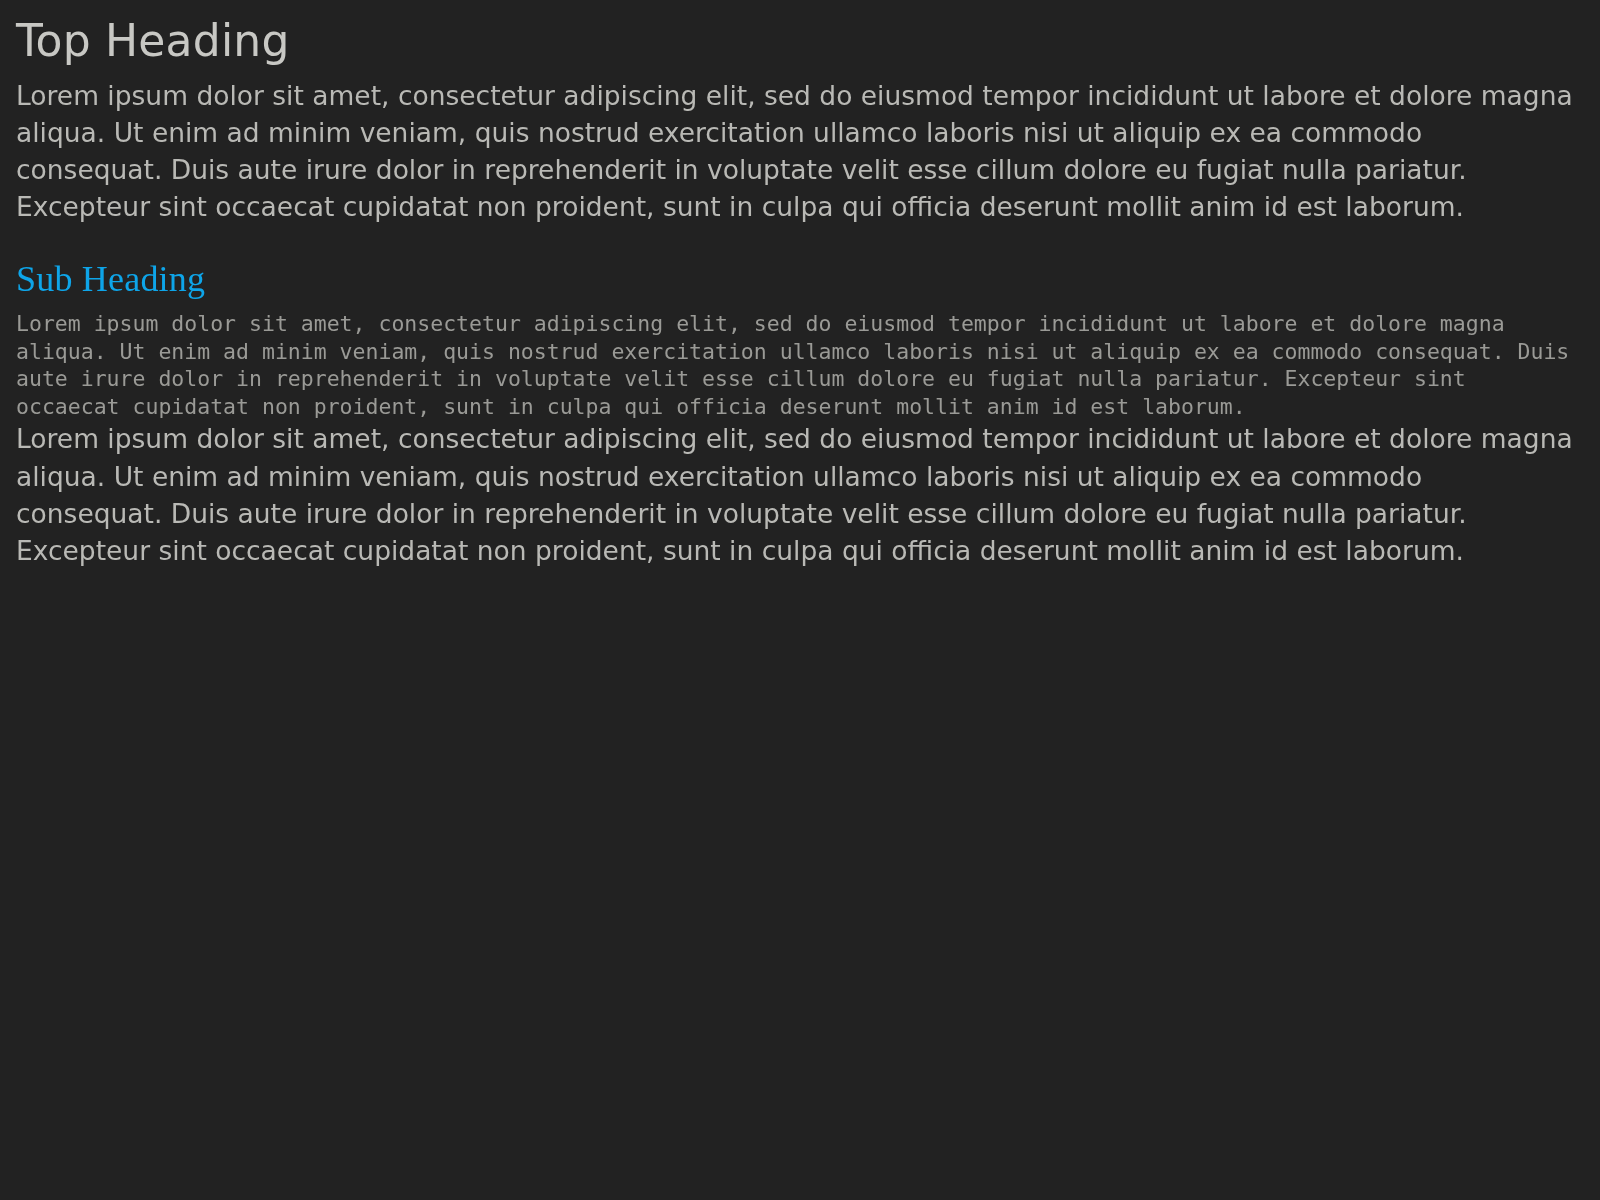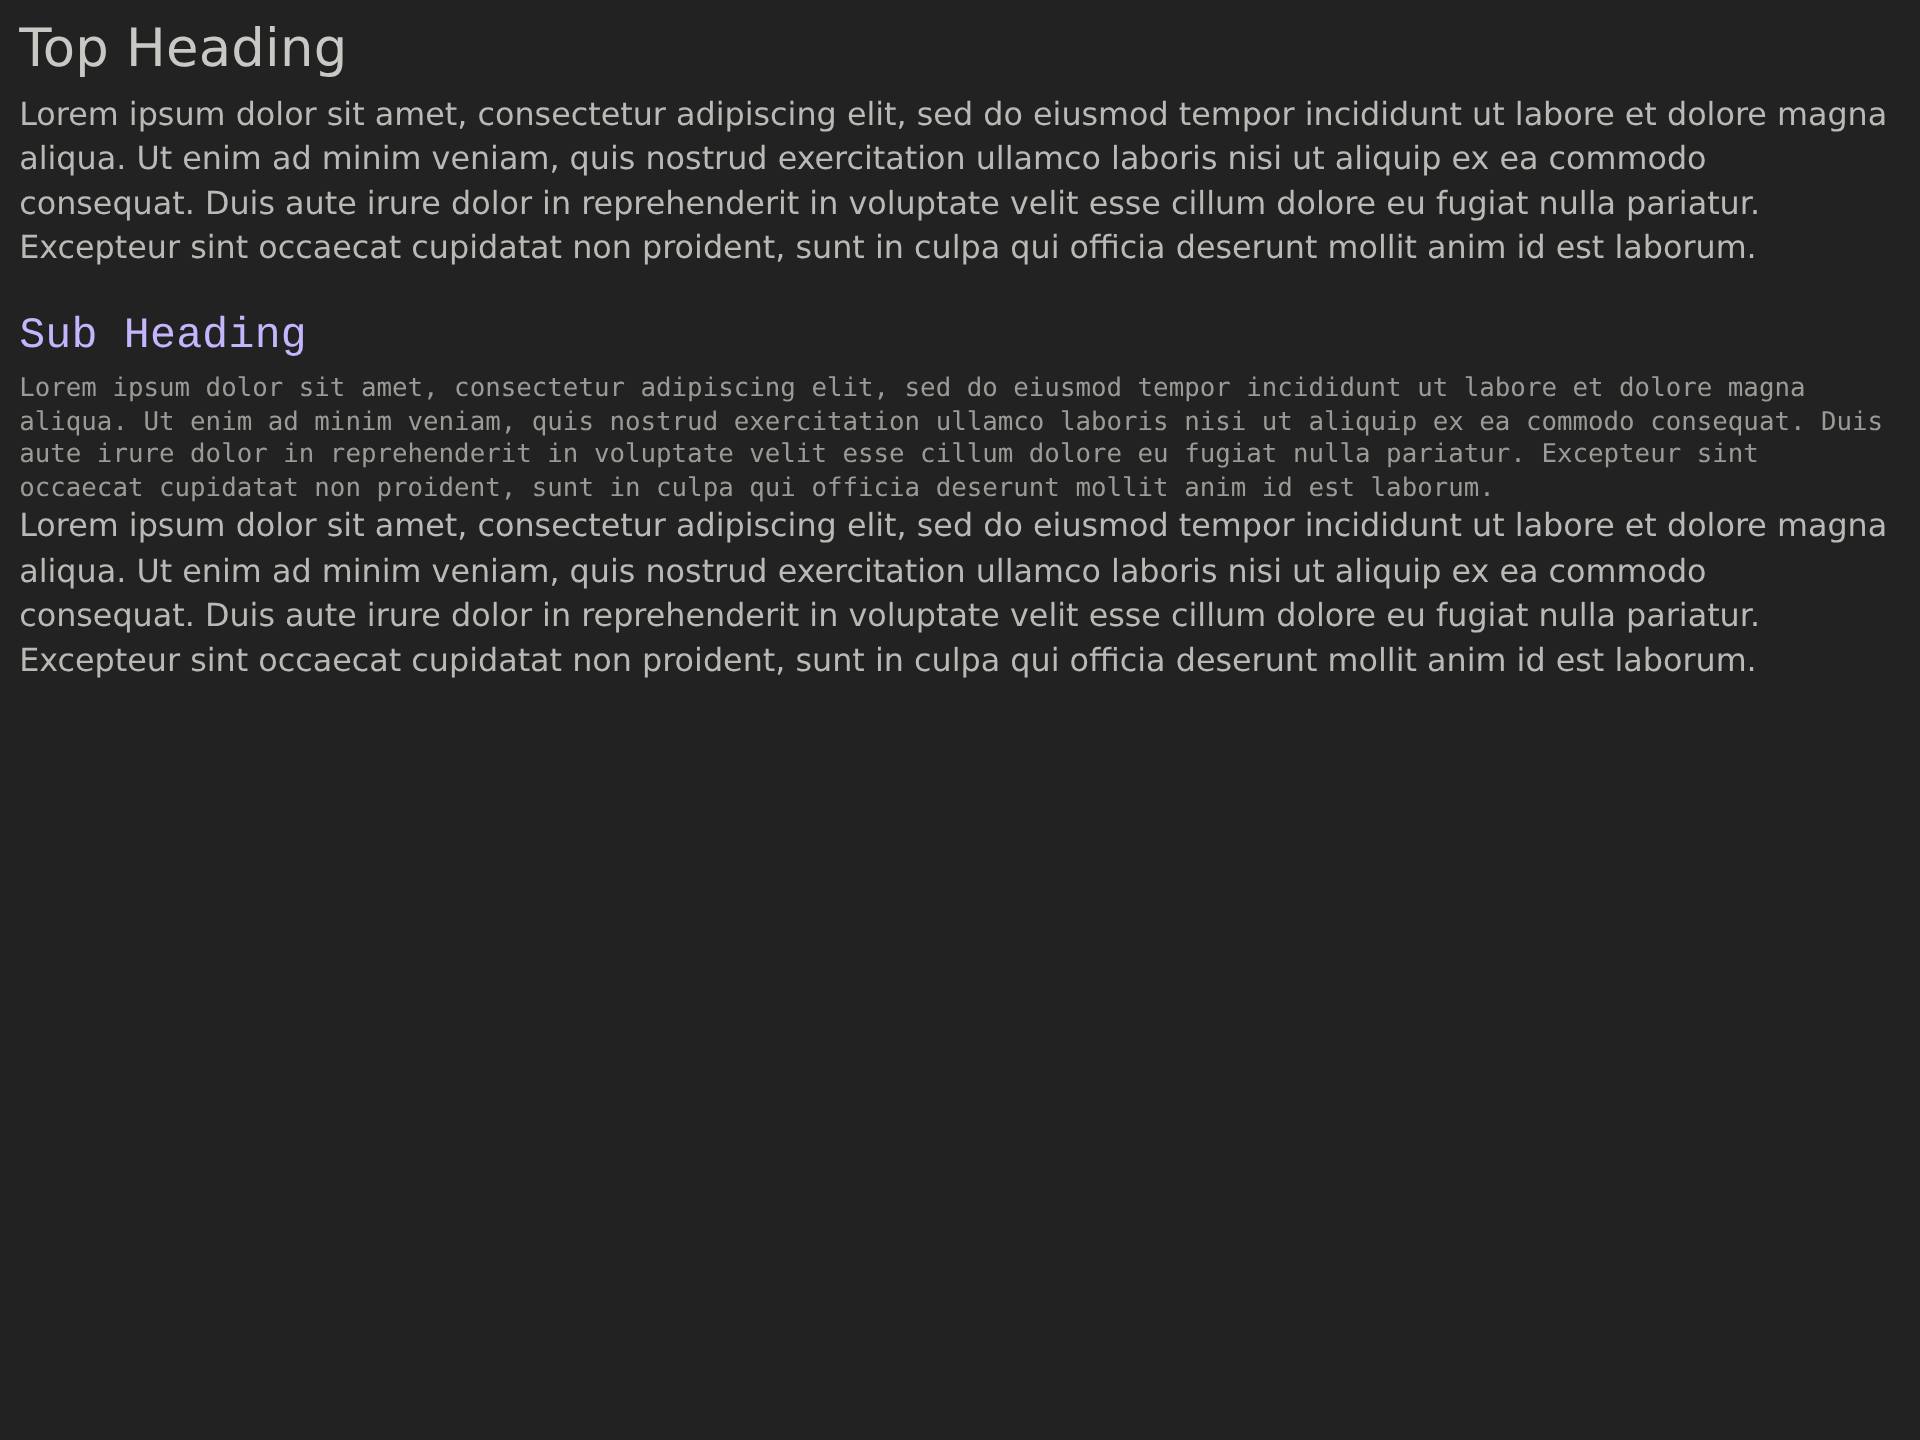--- a/index.html
+++ b/index.html
@@ -23,25 +23,25 @@
   .h1 {
     font-family: "DejaVu Sans", sans-serif;
     font-size: 44px;
     font-weight: 400;
     line-height: 1.15;
     color: #c8c8c4;
     margin: 0 0 10px 0;
     letter-spacing: 0.2px;
   }
   .h2 {
-    font-family: Liberation Mono, monospace;
+    font-family: Liberation Serif, serif;
     font-size: 36px;
     font-weight: 400;
     line-height: 1.15;
-    color: #c4b5fd;
+    color: #0ea5e9;
     margin: 34px 0 10px 0;
     letter-spacing: 0.2px;
   }
   .body-text {
     font-family: "DejaVu Sans", sans-serif;
     font-size: 26.5px;
     line-height: 1.40;
     color: #b9b9b5;
     margin: 0;
     max-width: 1560px;

